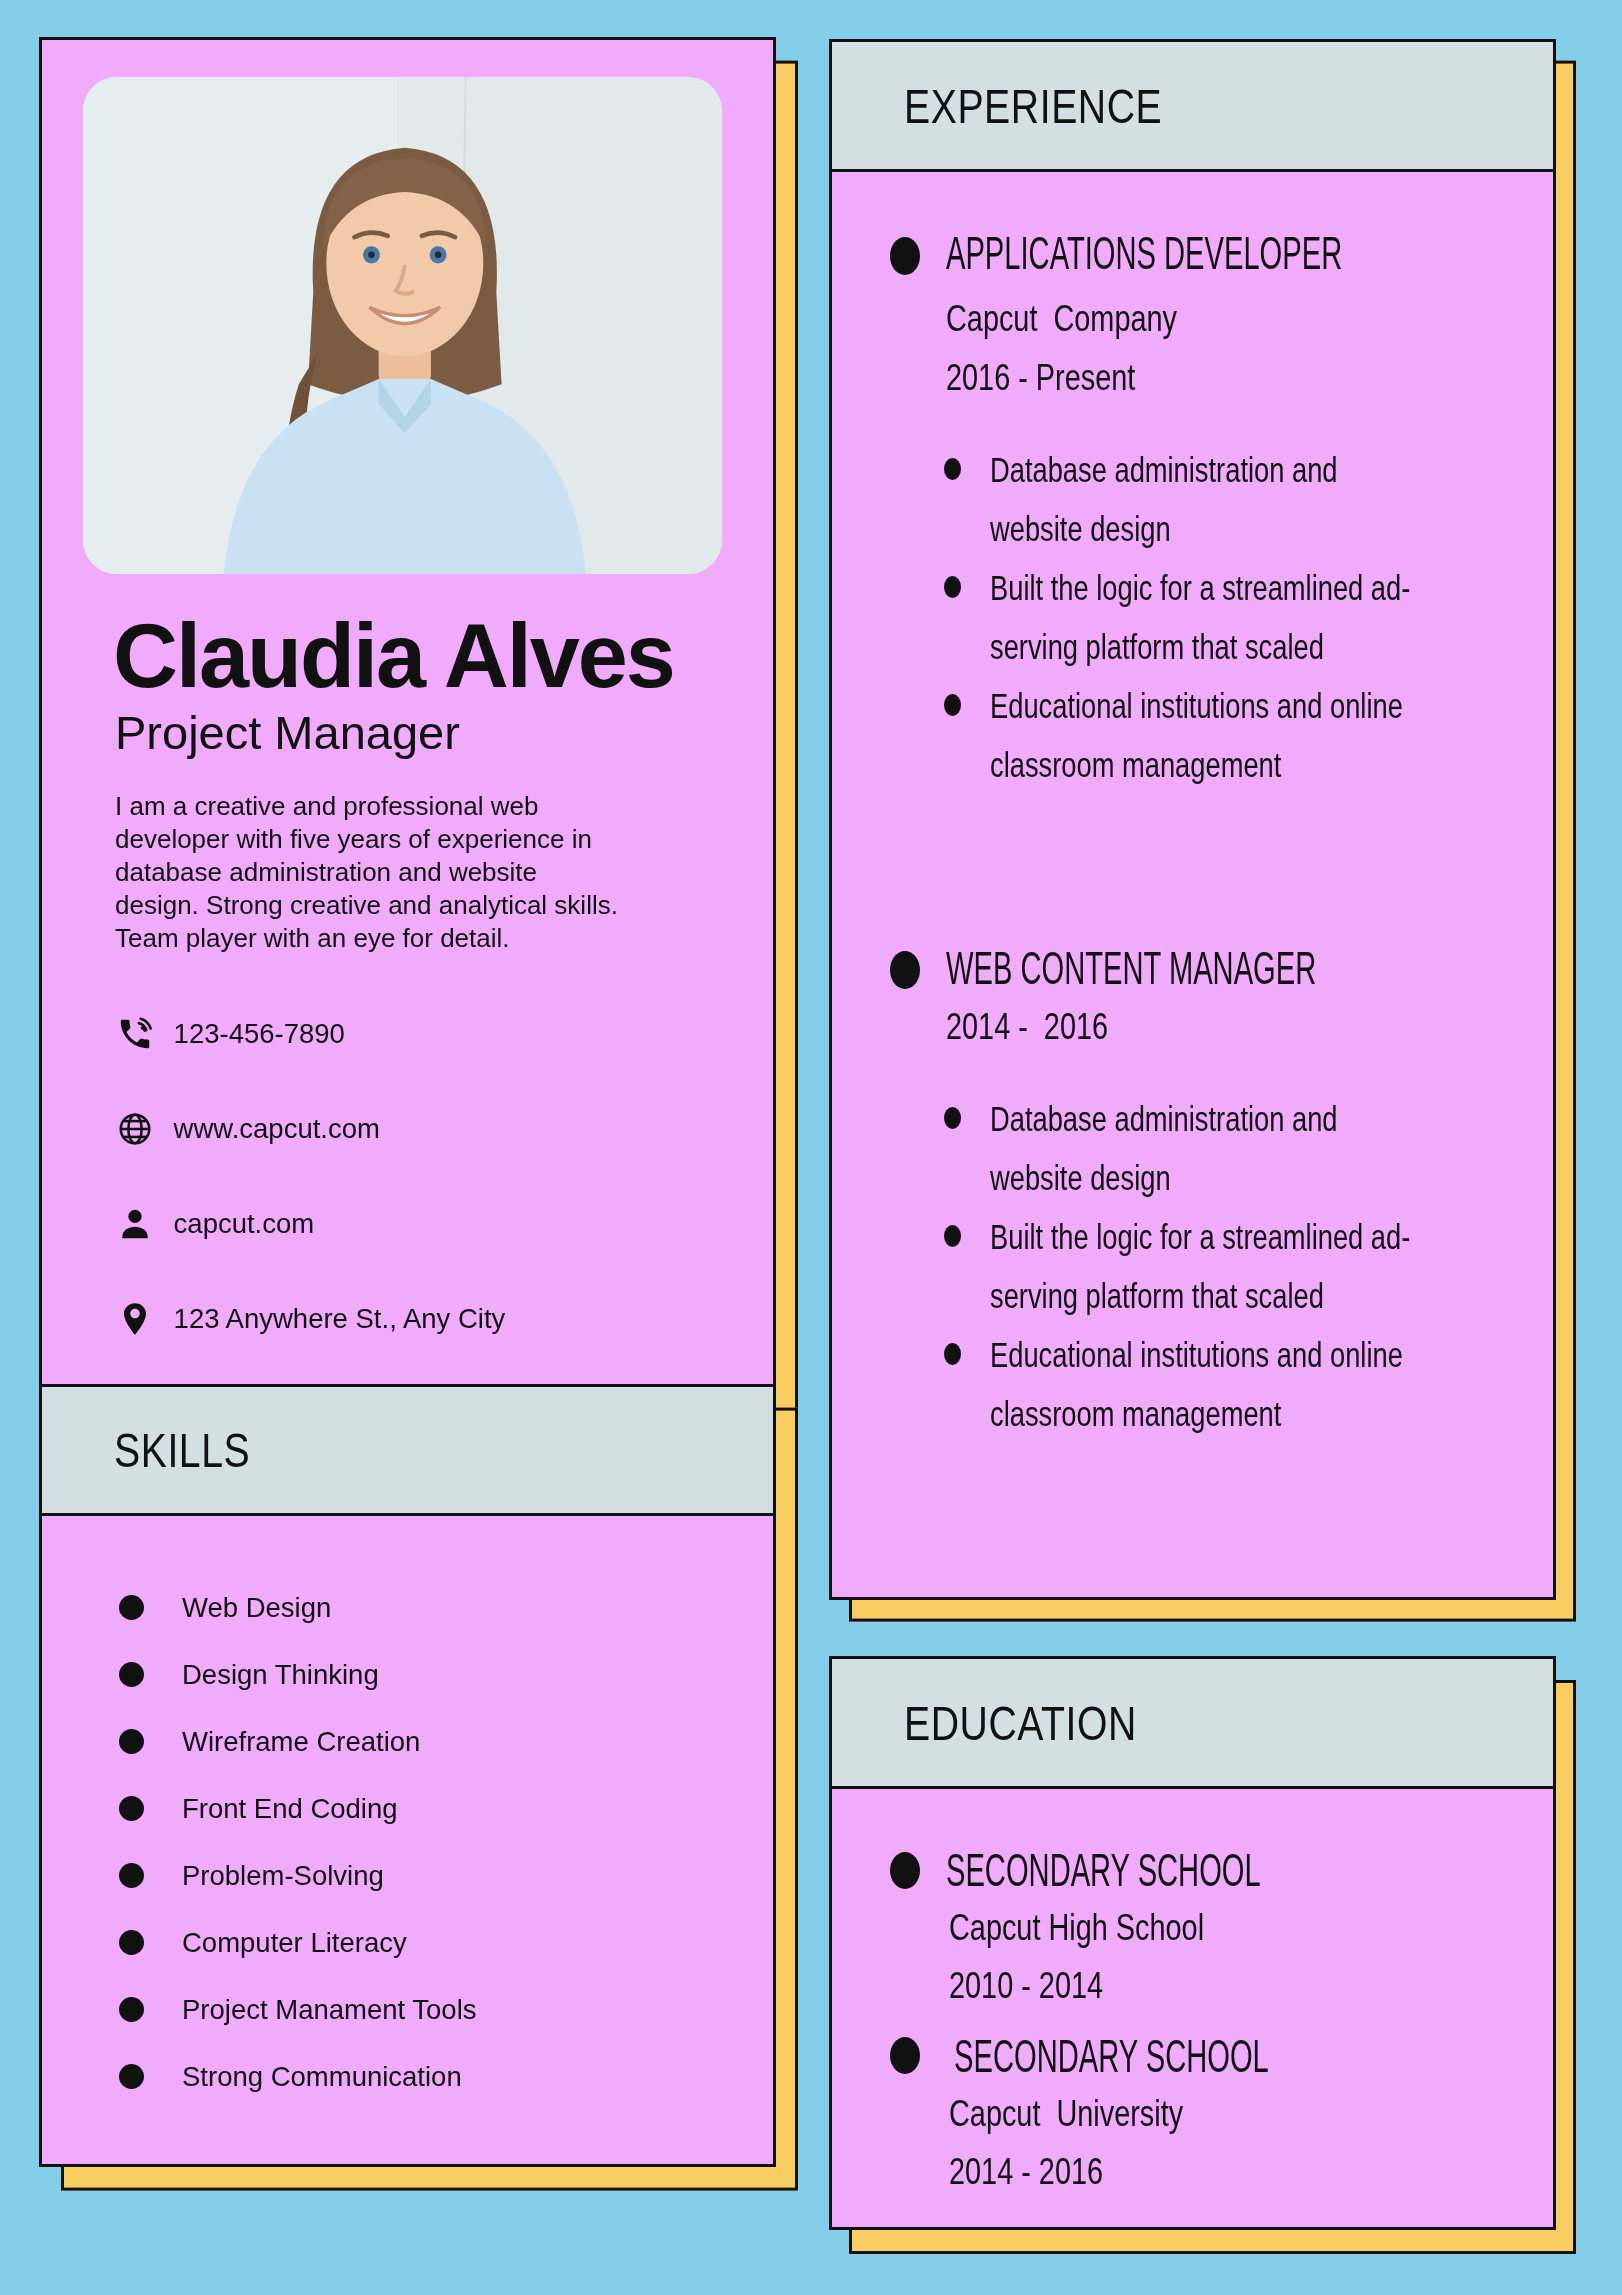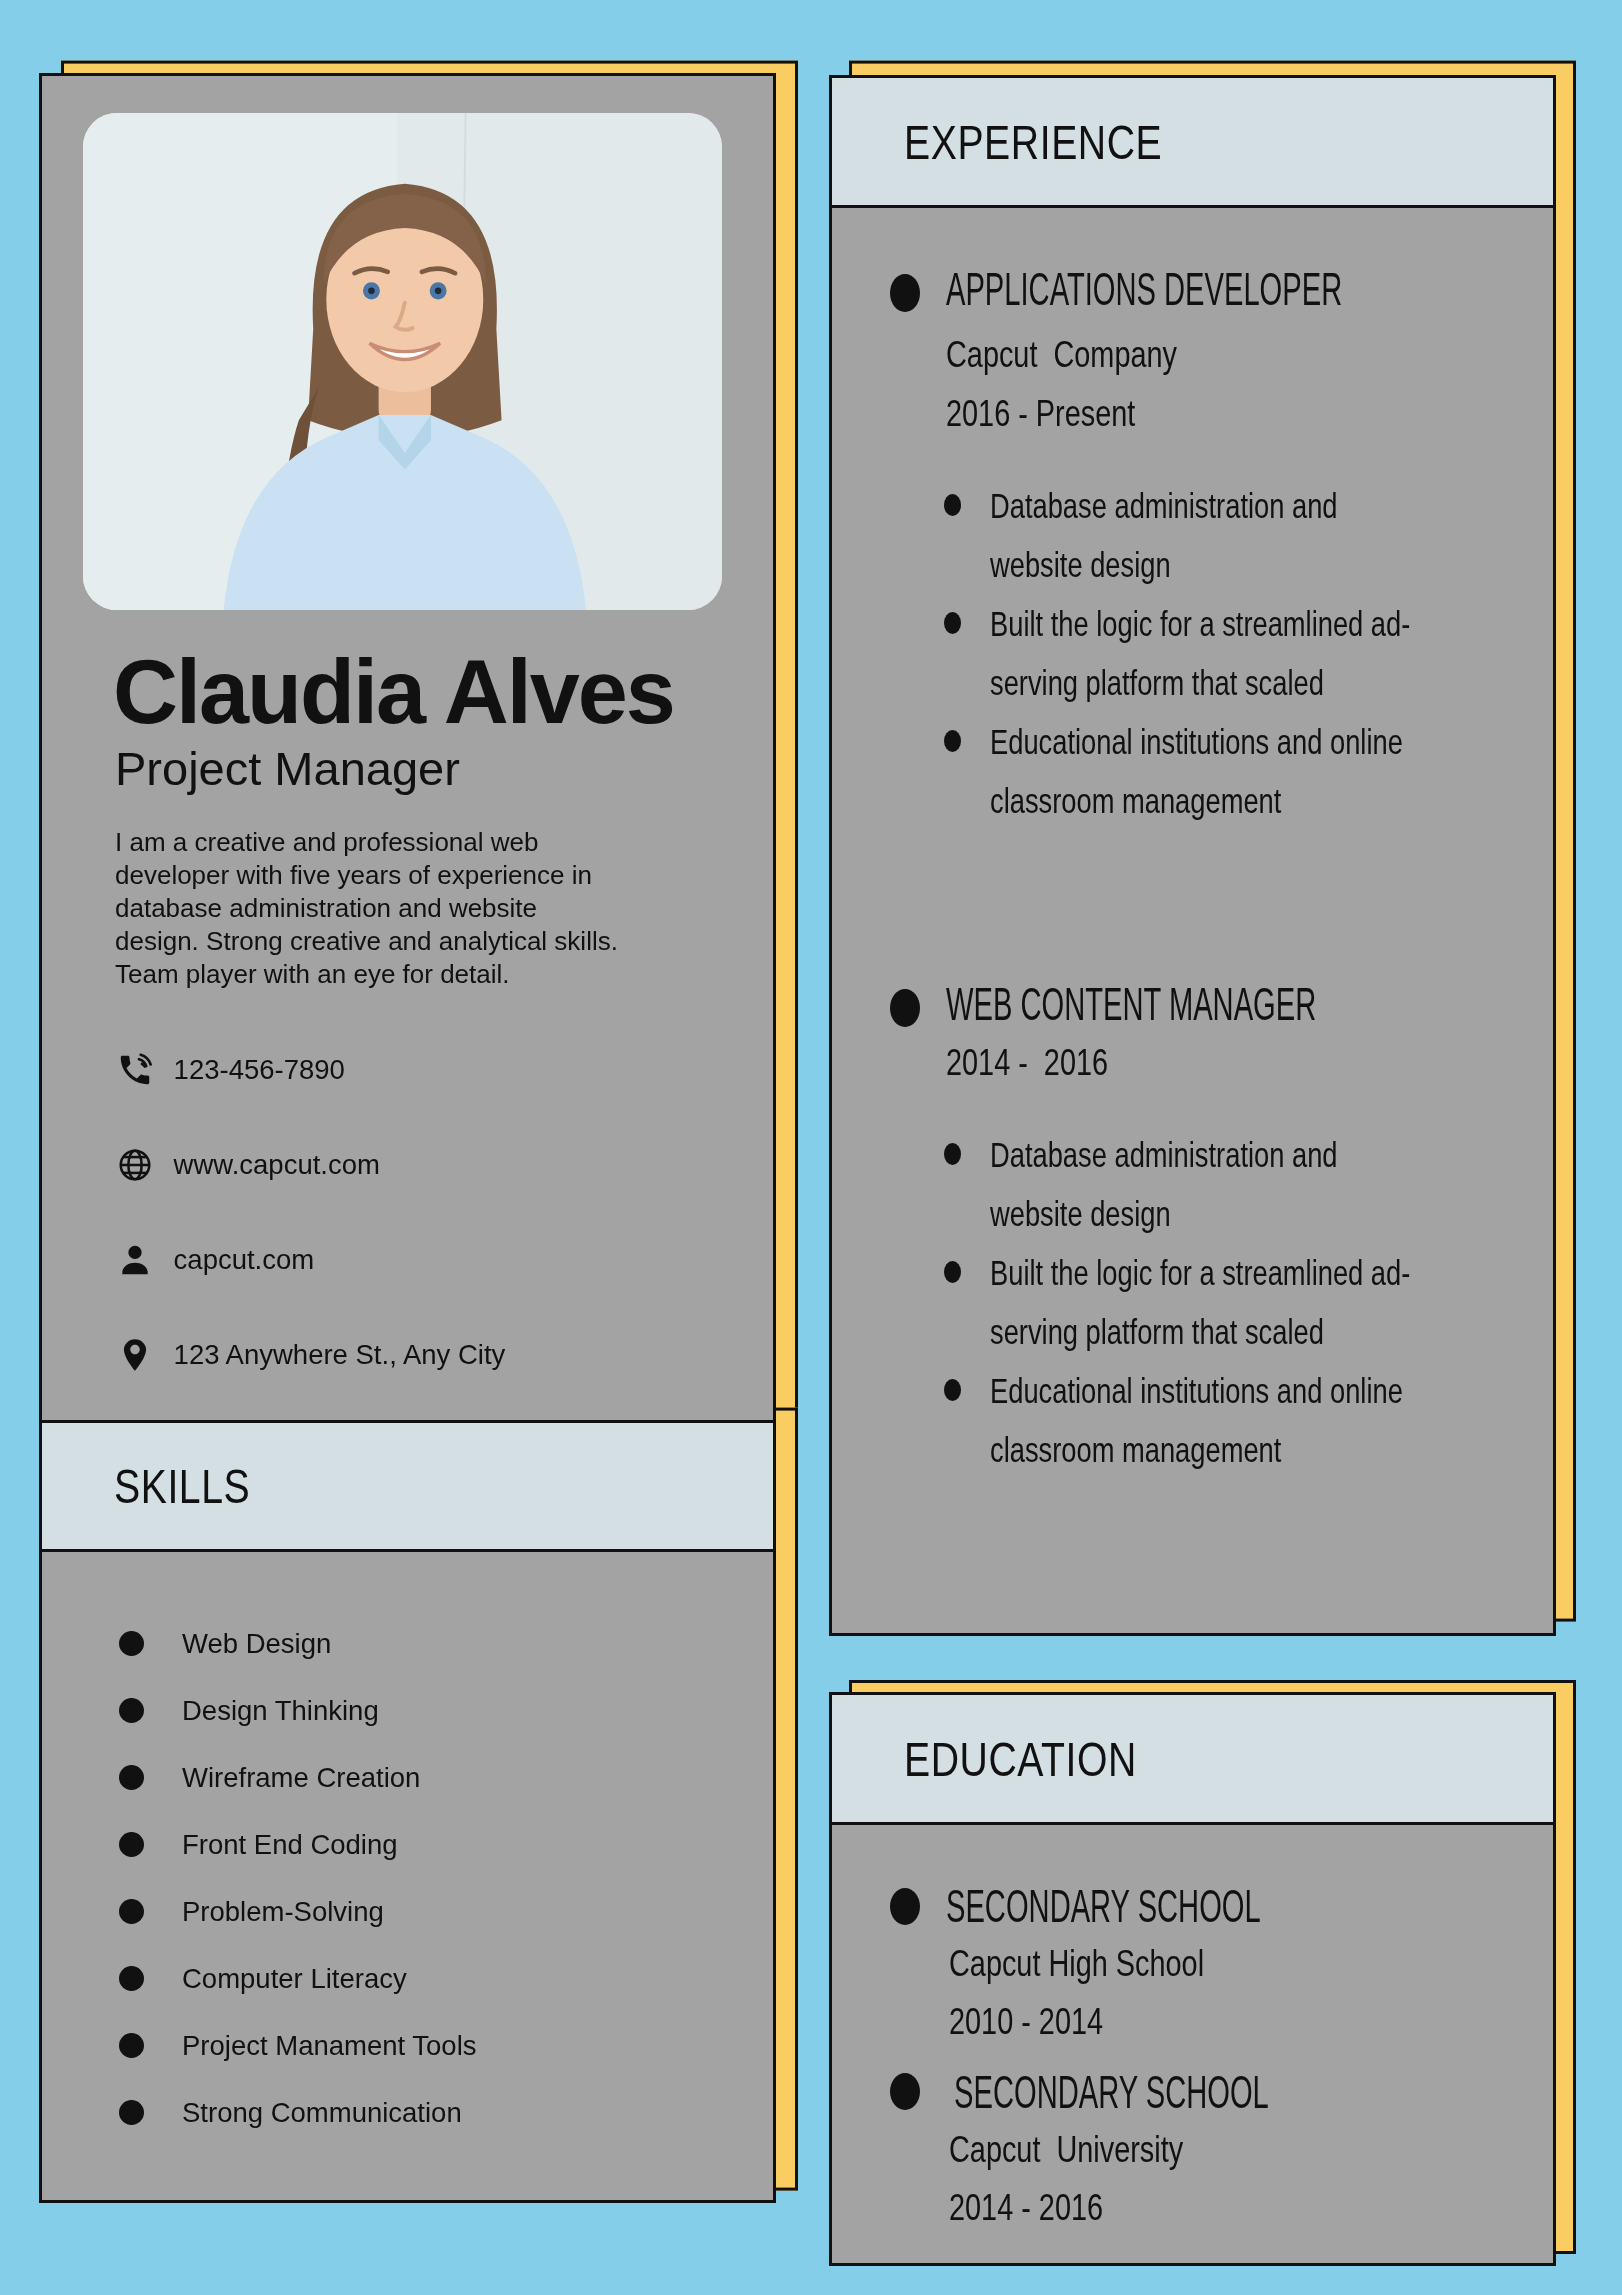--- a/index.html
+++ b/index.html
@@ -17,25 +17,24 @@
   .card{position:absolute;}
   .card .shadow{
     position:absolute;inset:0;
     transform:translate(22px,23.6px);
     background:var(--shadow,#F9CD62);
     border:3.9px solid var(--ink,#111);
     z-index:0;
   }
   .card .body{
     position:relative;z-index:1;
-    background:#a3a3a3;
+    background:#f0abfc;
     border:3.9px solid var(--ink,#111);
     height:100%;
     box-sizing:border-box;
-    margin-top:36px;
   }
   .card-header{
     height:129px;
     box-sizing:border-box;
     background:var(--header,#D3DFE3);
     border-bottom:3.9px solid var(--ink,#111);
     display:flex;align-items:center;
     padding-left:72px;
   }
   .section-title{
@@ -101,21 +100,21 @@
   .skill-dot{width:25px;height:25px;border-radius:50%;background:var(--ink,#111);flex:none;}
   .skill-label{margin-left:25px;font-size:27.5px;}
 
   
   #experience-card{left:829px;top:39px;width:727px;height:1561px;}
   #experience-card .shadow{transform:translate(20px,21.6px);}
   #experience-card .card-header{height:130px;}
   .exp-content{padding:58px 26px 0 58px;}
   .job{margin:0;}
   .job + .job{margin-top:151px;}
-  .job-head{display:flex;align-items:flex-end;}
+  .job-head{display:flex;align-items:center;}
   .job-dot{width:30px;height:38px;border-radius:50%;background:var(--ink,#111);flex:none;margin-top:5.2px;}
   .job-title{margin-left:26px;font-size:47px;line-height:46px;}
   .job-company{margin:19.6px 0 0 56px;font-size:37px;line-height:46px;}
   .job-dates{margin:13px 0 0 56px;font-size:37px;line-height:46px;}
   .sub-bullets{margin:39px 0 0 54px;}
   .sub-bullet{display:flex;align-items:flex-start;}
   .sb-dot{width:17px;height:22px;border-radius:50%;background:var(--ink,#111);flex:none;margin-top:18.3px;}
   .sb-lines{margin-left:29px;}
   .sb-line{font-size:35px;line-height:59px;}
 

